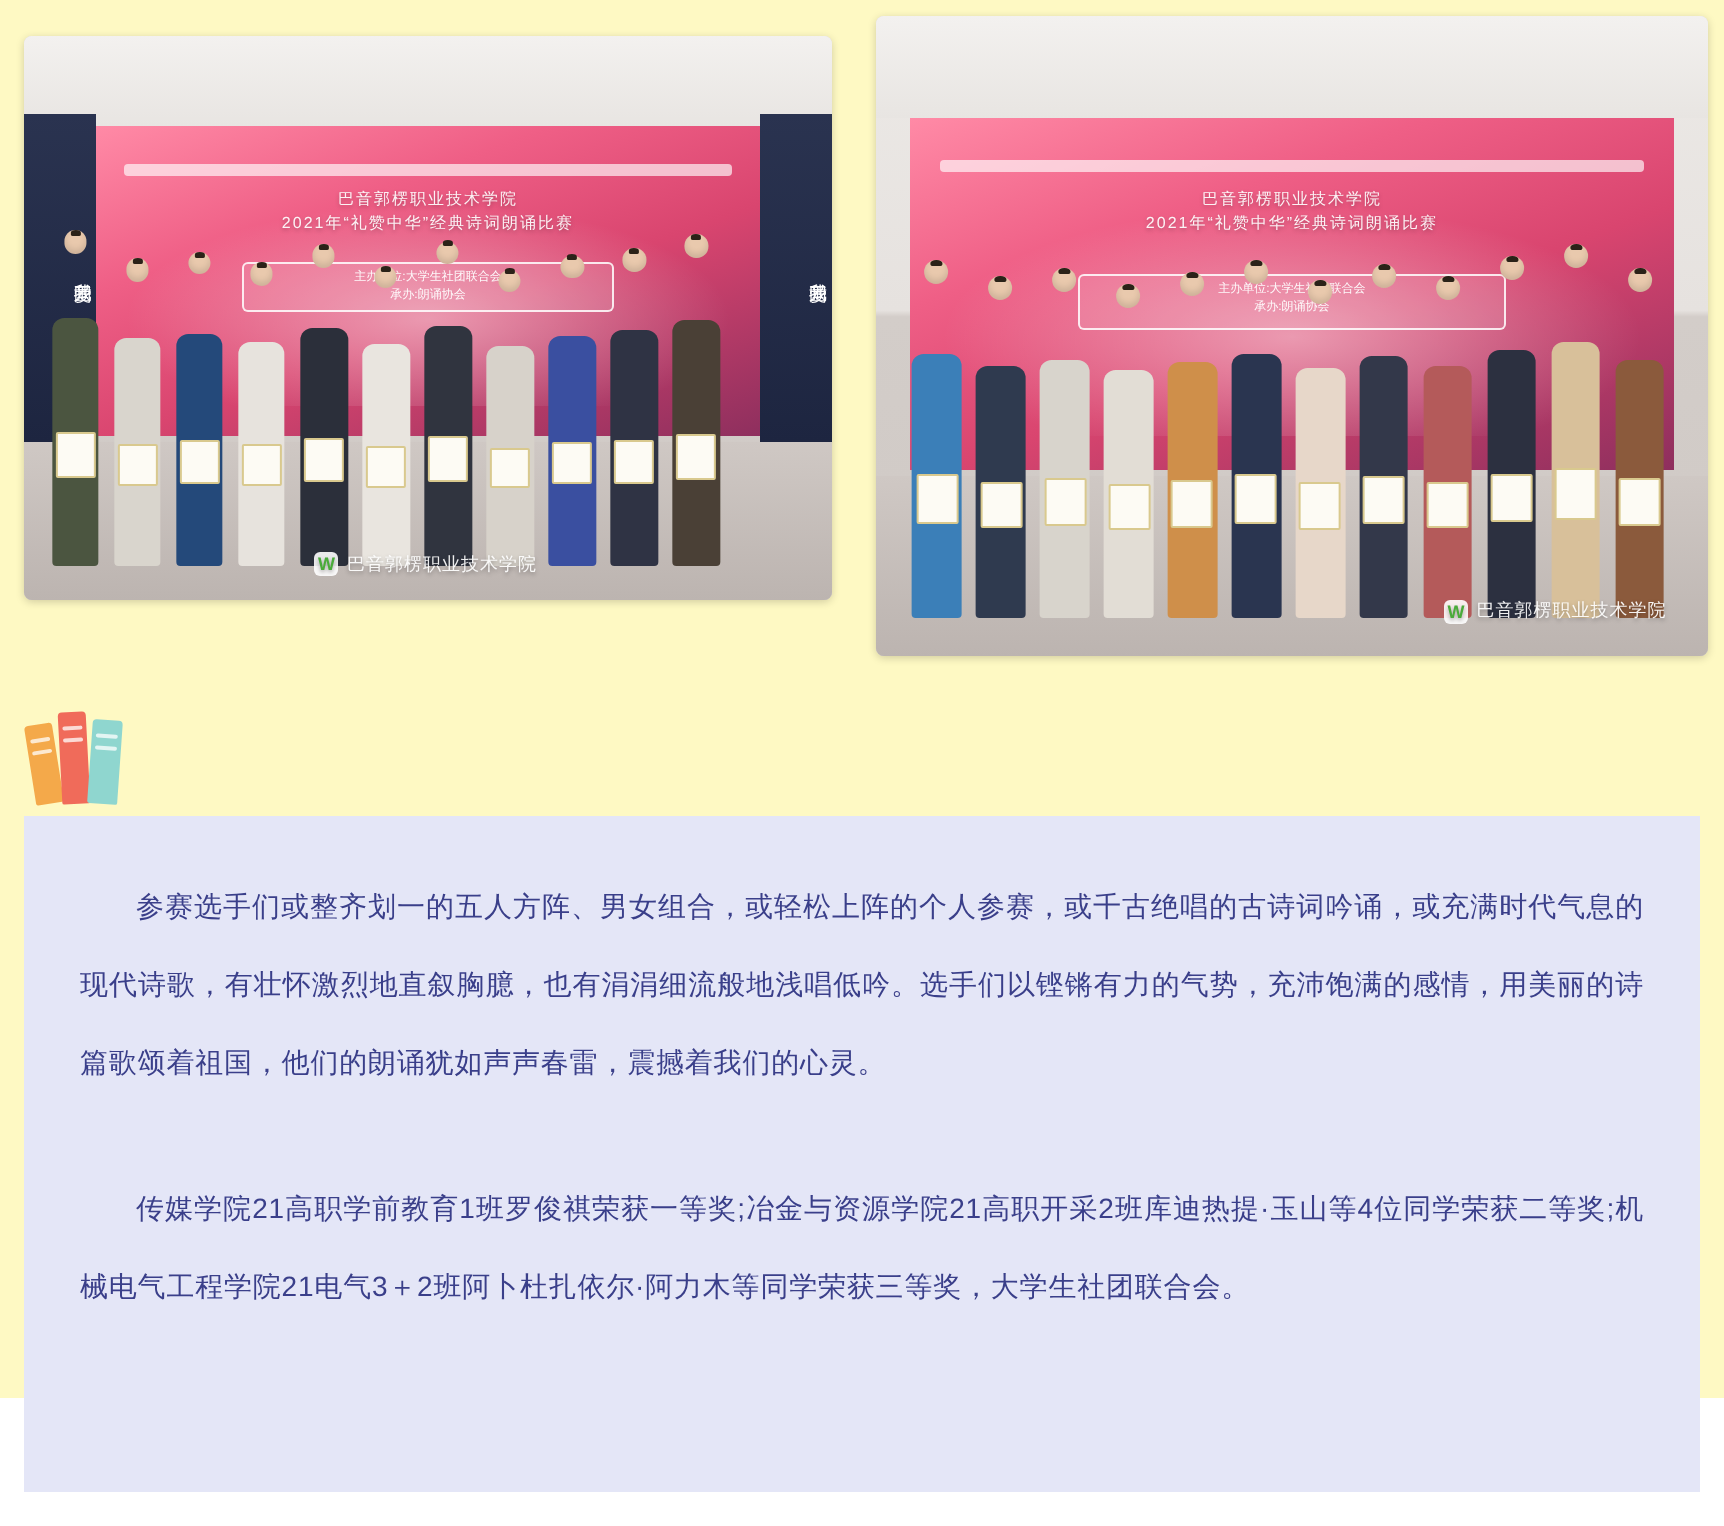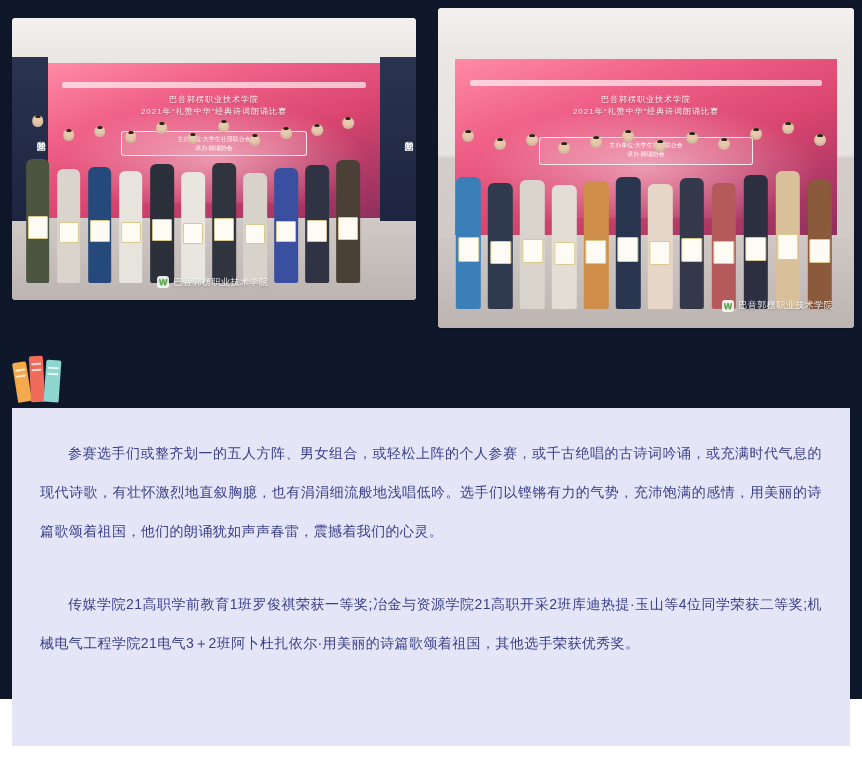--- a/index.html
+++ b/index.html
@@ -12,21 +12,21 @@
     height: 763px;
     font-family: "Liberation Sans", sans-serif;
     position: relative;
     overflow: hidden;
   }
 
   .page {
     position: relative;
     width: 862px;
     height: 699px;
-    background: #0f172a;
+    background: #fef9c3;
   }
 
   
   .photo {
     position: absolute;
     border-radius: 4px;
     overflow: hidden;
     box-shadow: 0 1px 4px rgba(0,0,0,0.18);
     background: #d8d4d2;
   }
@@ -517,16 +517,16 @@
         <div class="line line2"></div>
       </div>
     <div class="book b3">
         <div class="line"></div>
         <div class="line line2"></div>
       </div>
   </div>
 
   <div class="text-panel">
     <p class="para">参赛选手们或整齐划一的五人方阵、男女组合，或轻松上阵的个人参赛，或千古绝唱的古诗词吟诵，或充满时代气息的现代诗歌，有壮怀激烈地直叙胸臆，也有涓涓细流般地浅唱低吟。选手们以铿锵有力的气势，充沛饱满的感情，用美丽的诗篇歌颂着祖国，他们的朗诵犹如声声春雷，震撼着我们的心灵。</p>
-    <p class="para">传媒学院21高职学前教育1班罗俊祺荣获一等奖;冶金与资源学院21高职开采2班库迪热提·玉山等4位同学荣获二等奖;机械电气工程学院21电气3＋2班阿卜杜扎依尔·用美丽的诗篇歌颂着祖国，其他选手荣获优秀奖。</p>
+    <p class="para">传媒学院21高职学前教育1班罗俊祺荣获一等奖;冶金与资源学院21高职开采2班库迪热提·玉山等4位同学荣获二等奖;机械电气工程学院21电气3＋2班阿卜杜扎依尔·阿力木等同学荣获三等奖，大学生社团联合会。</p>
   </div>
 
 </div>
 
 </body></html>

